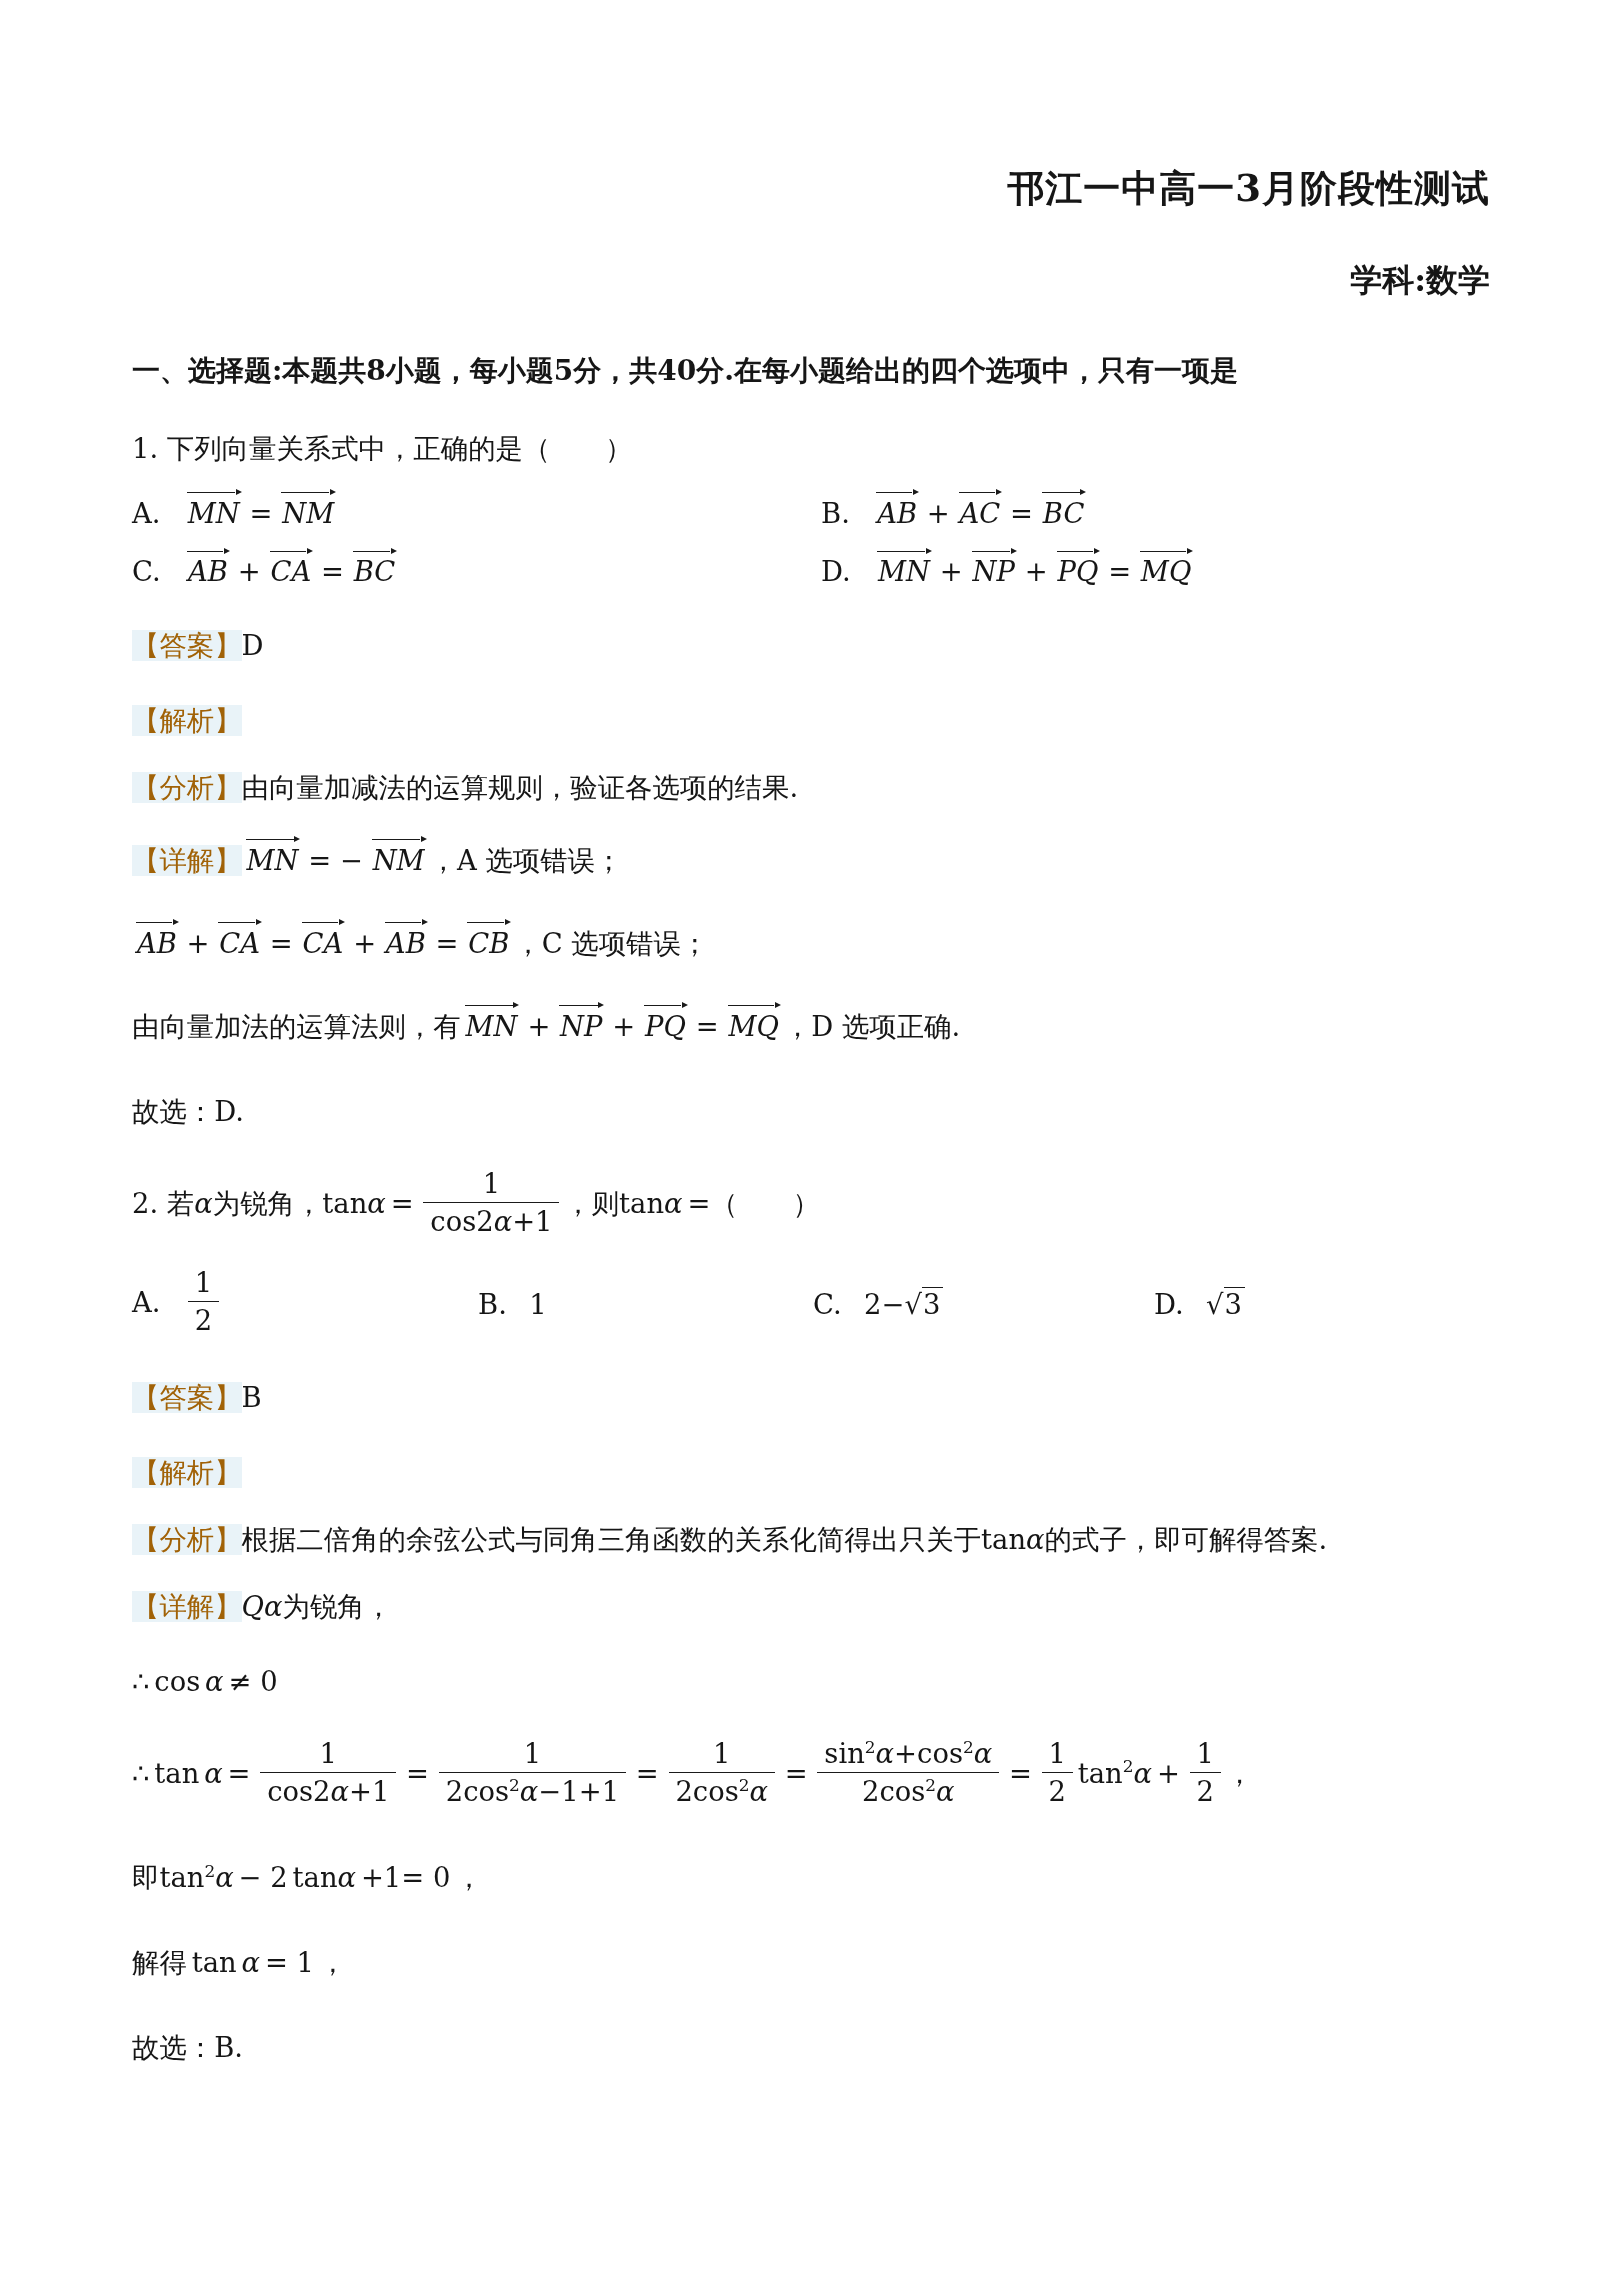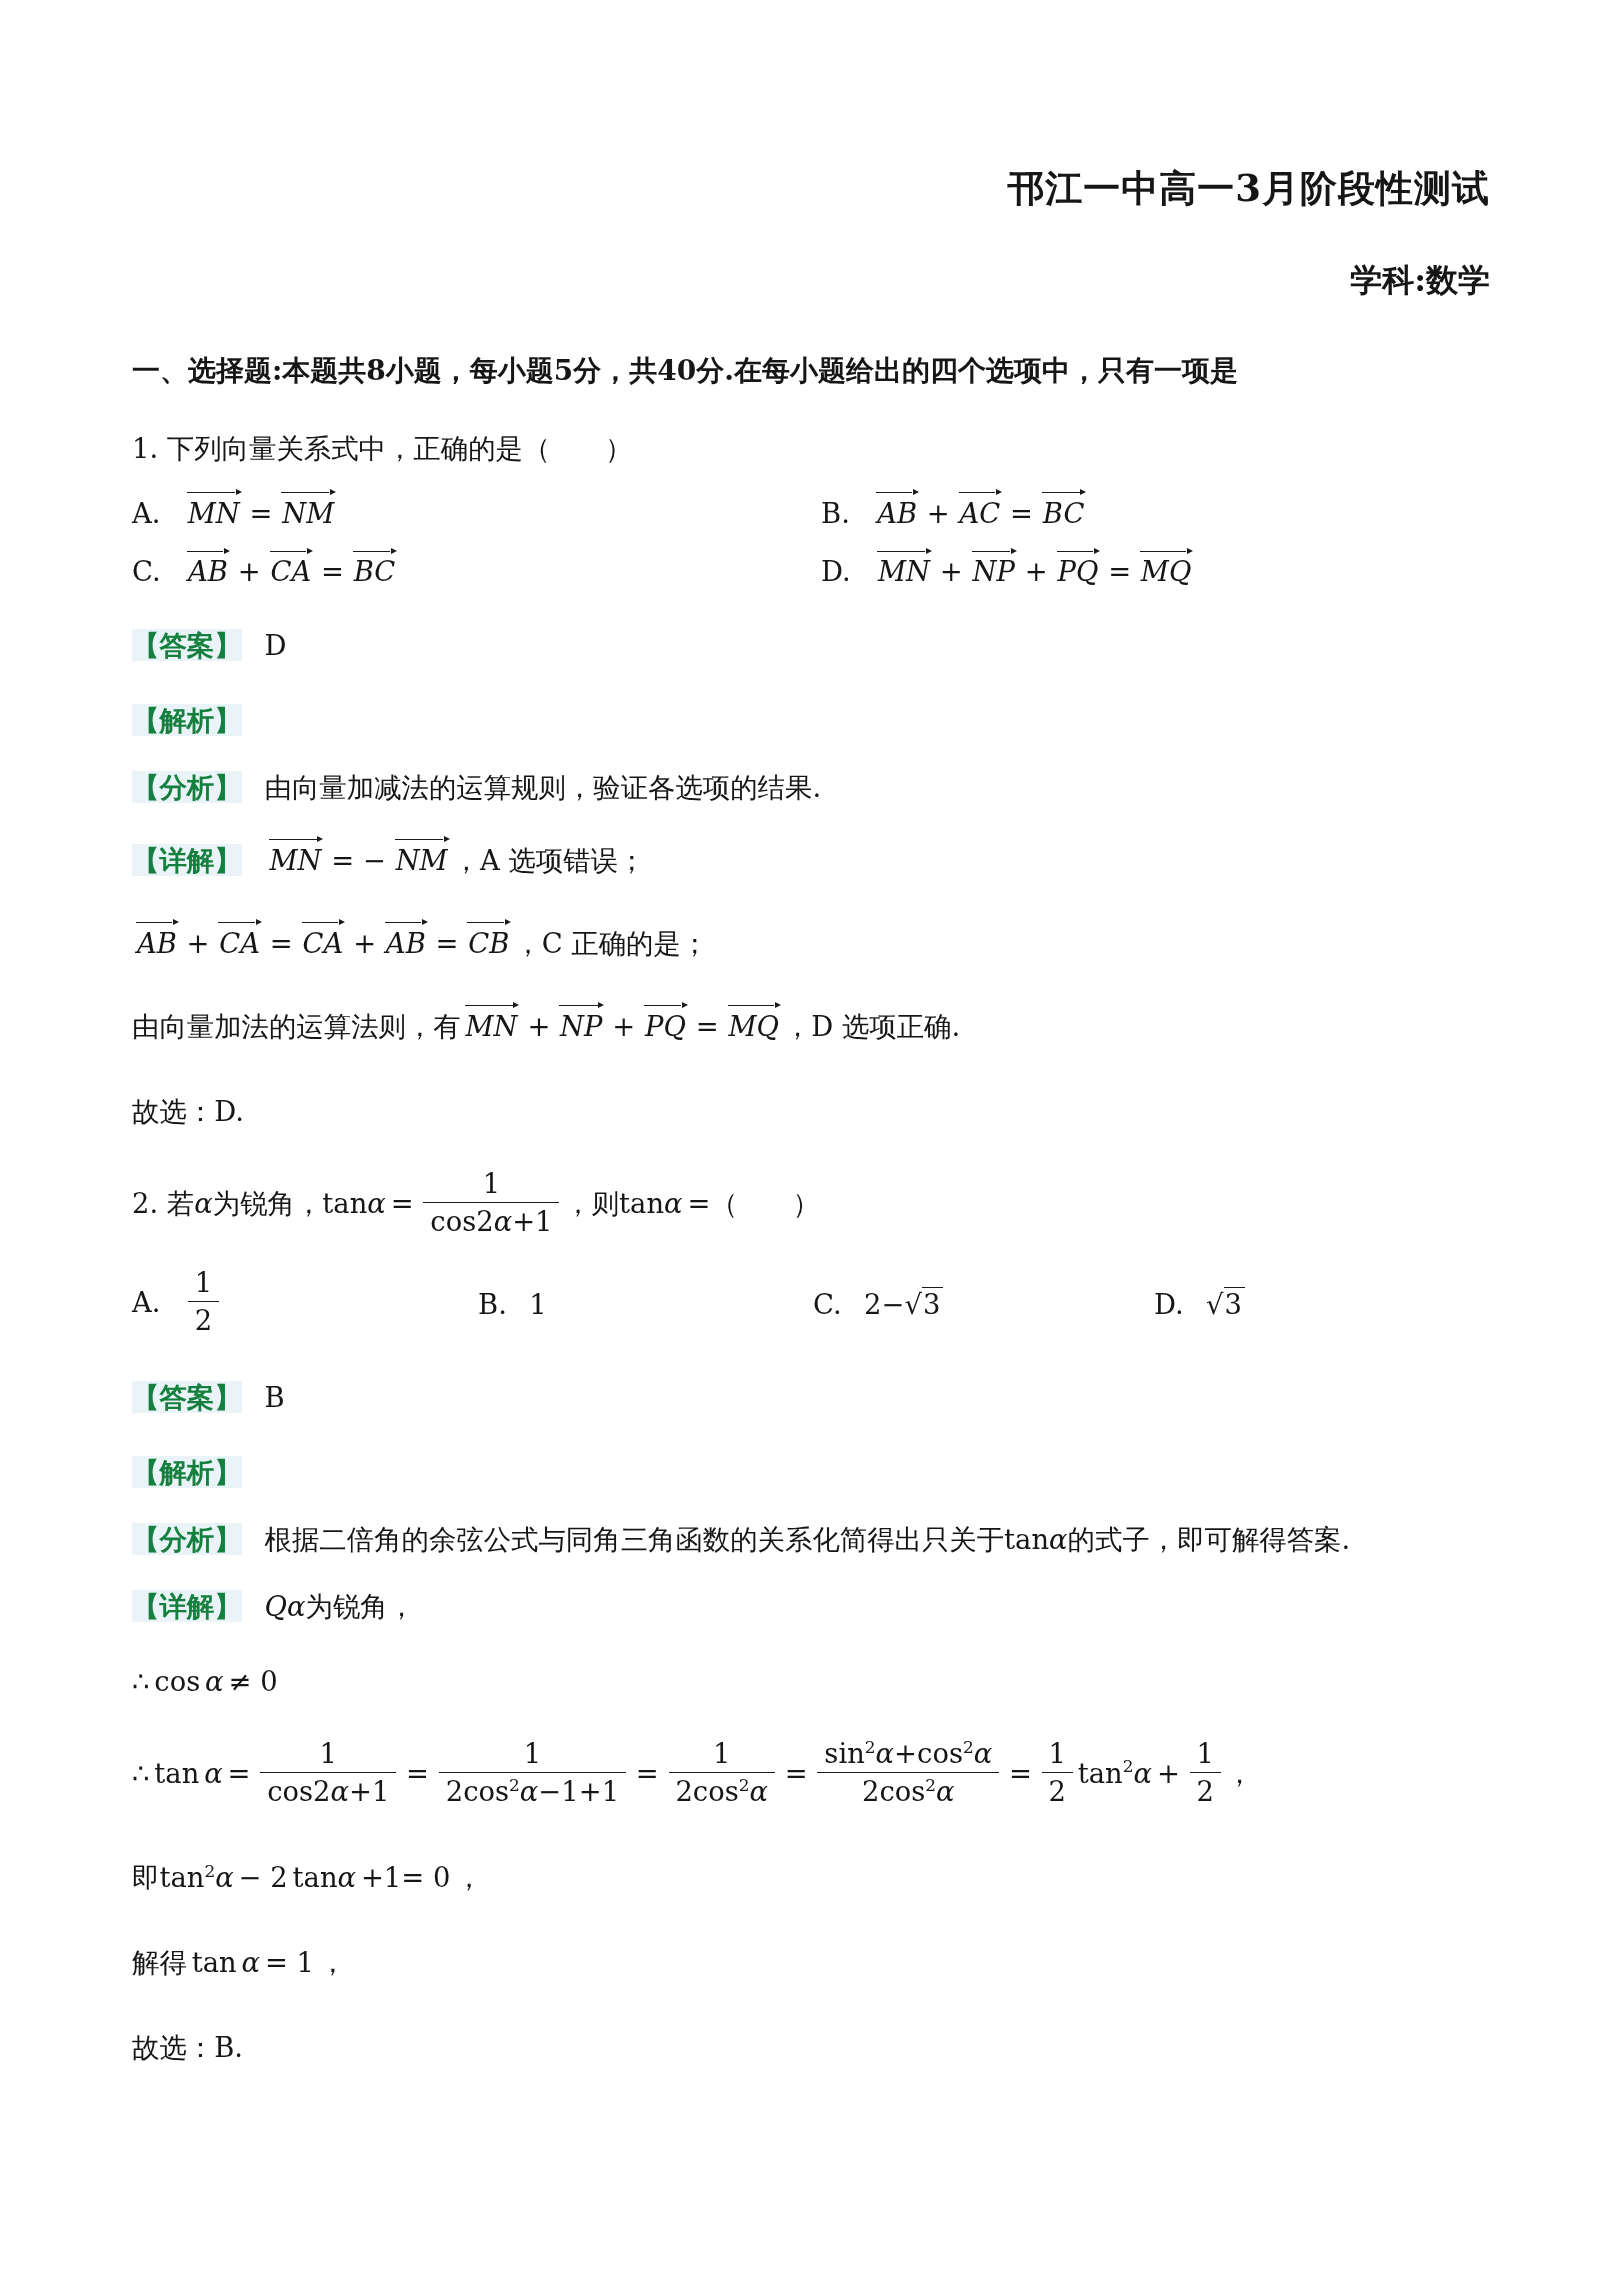--- a/index.html
+++ b/index.html
@@ -20,24 +20,24 @@
   .sec { font-weight:700; font-size:28px; margin-top:49px; }
   .sec2 { margin-top:37px; }
 
   .line { margin-top:39px; }
   .mt-s { margin-top:31px; }
   .mt-m { margin-top:41px; }
   .mt-l { margin-top:49px; }
 
   
   .mk {
-    color:#15803d;
+    color:#a16207;
     background:#e9f3f8;
-    font-weight:700;
-    margin-right:23px;
+    font-weight:400;
+    margin-right:0;
   }
 
   
   .math { white-space:nowrap; }
   .mi { font-style:italic; }
   .fn { font-style:normal; }
   .op { padding:0 4.9px; }
   sup { font-size:0.62em; }
 
   
@@ -127,21 +127,21 @@
 
   <p class="line mt-m"><span class="mk">【答案】</span><span>D</span></p>
 
   <p class="line"><span class="mk">【解析】</span></p>
 
   <p class="line mt-s"><span class="mk">【分析】</span><span>由向量加减法的运算规则，验证各选项的结果.</span></p>
 
   <p class="line mt-s"><span class="mk">【详解】</span><span class="math"><span class="vec">MN</span><span class="op">= −</span><span class="vec">NM</span></span><span>，A 选项错误；</span></p>
 
 
-  <p class="line mt-m"><span class="math"><span class="vec">AB</span><span class="op">+</span><span class="vec">CA</span><span class="op">=</span><span class="vec">CA</span><span class="op">+</span><span class="vec">AB</span><span class="op">=</span><span class="vec">CB</span></span><span>，C 正确的是；</span></p>
+  <p class="line mt-m"><span class="math"><span class="vec">AB</span><span class="op">+</span><span class="vec">CA</span><span class="op">=</span><span class="vec">CA</span><span class="op">+</span><span class="vec">AB</span><span class="op">=</span><span class="vec">CB</span></span><span>，C 选项错误；</span></p>
 
   <p class="line mt-m"><span>由向量加法的运算法则，有</span><span class="math"><span class="vec">MN</span><span class="op">+</span><span class="vec">NP</span><span class="op">+</span><span class="vec">PQ</span><span class="op">=</span><span class="vec">MQ</span></span><span>，D 选项正确.</span></p>
 
   <p class="line mt-l">故选：D.</p>
 
   <p class="line mt-m"><span>2. 若</span><span class="mi">α</span><span>为锐角，</span><span class="fn">tan</span><span class="mi">α</span><span class="op">=</span><span class="frac"><span class="num">1</span><span class="den"><span class="fn">cos2</span><span class="mi">α</span><span>+1</span></span></span><span>，则</span><span class="fn">tan</span><span class="mi">α</span><span class="op">=（　　）</span></p>
 
   <div class="optrow q2r">
     <div class="opt">
       <span class="olabel">A.</span>

